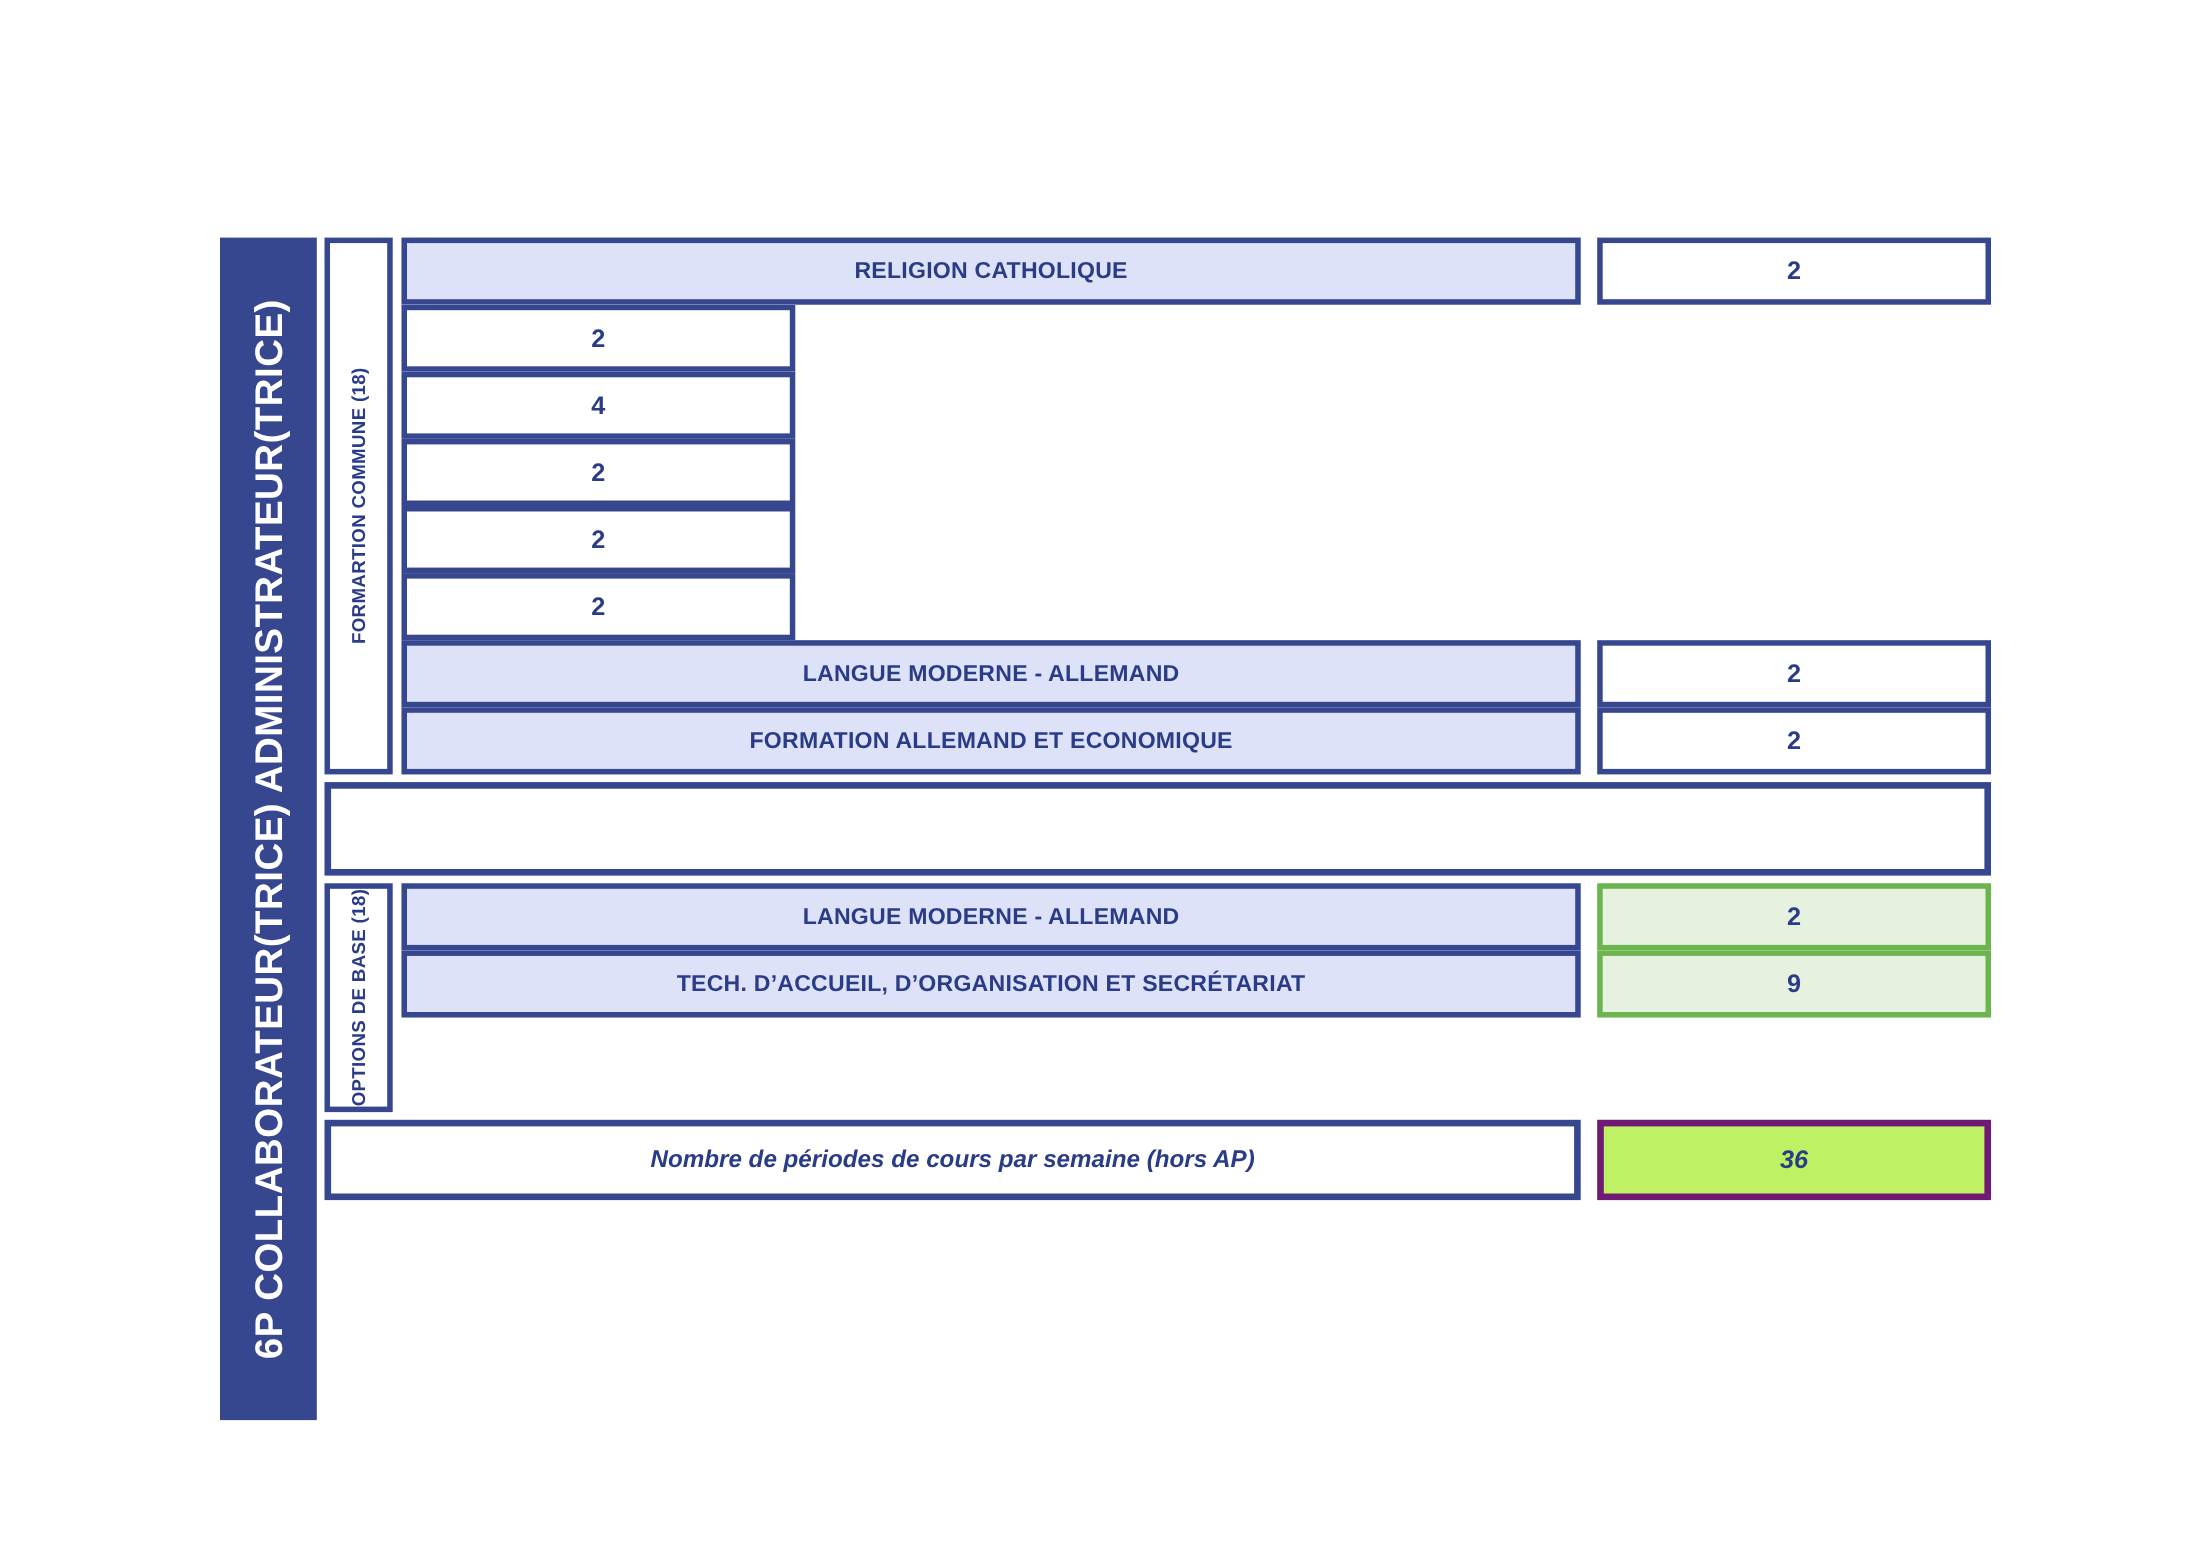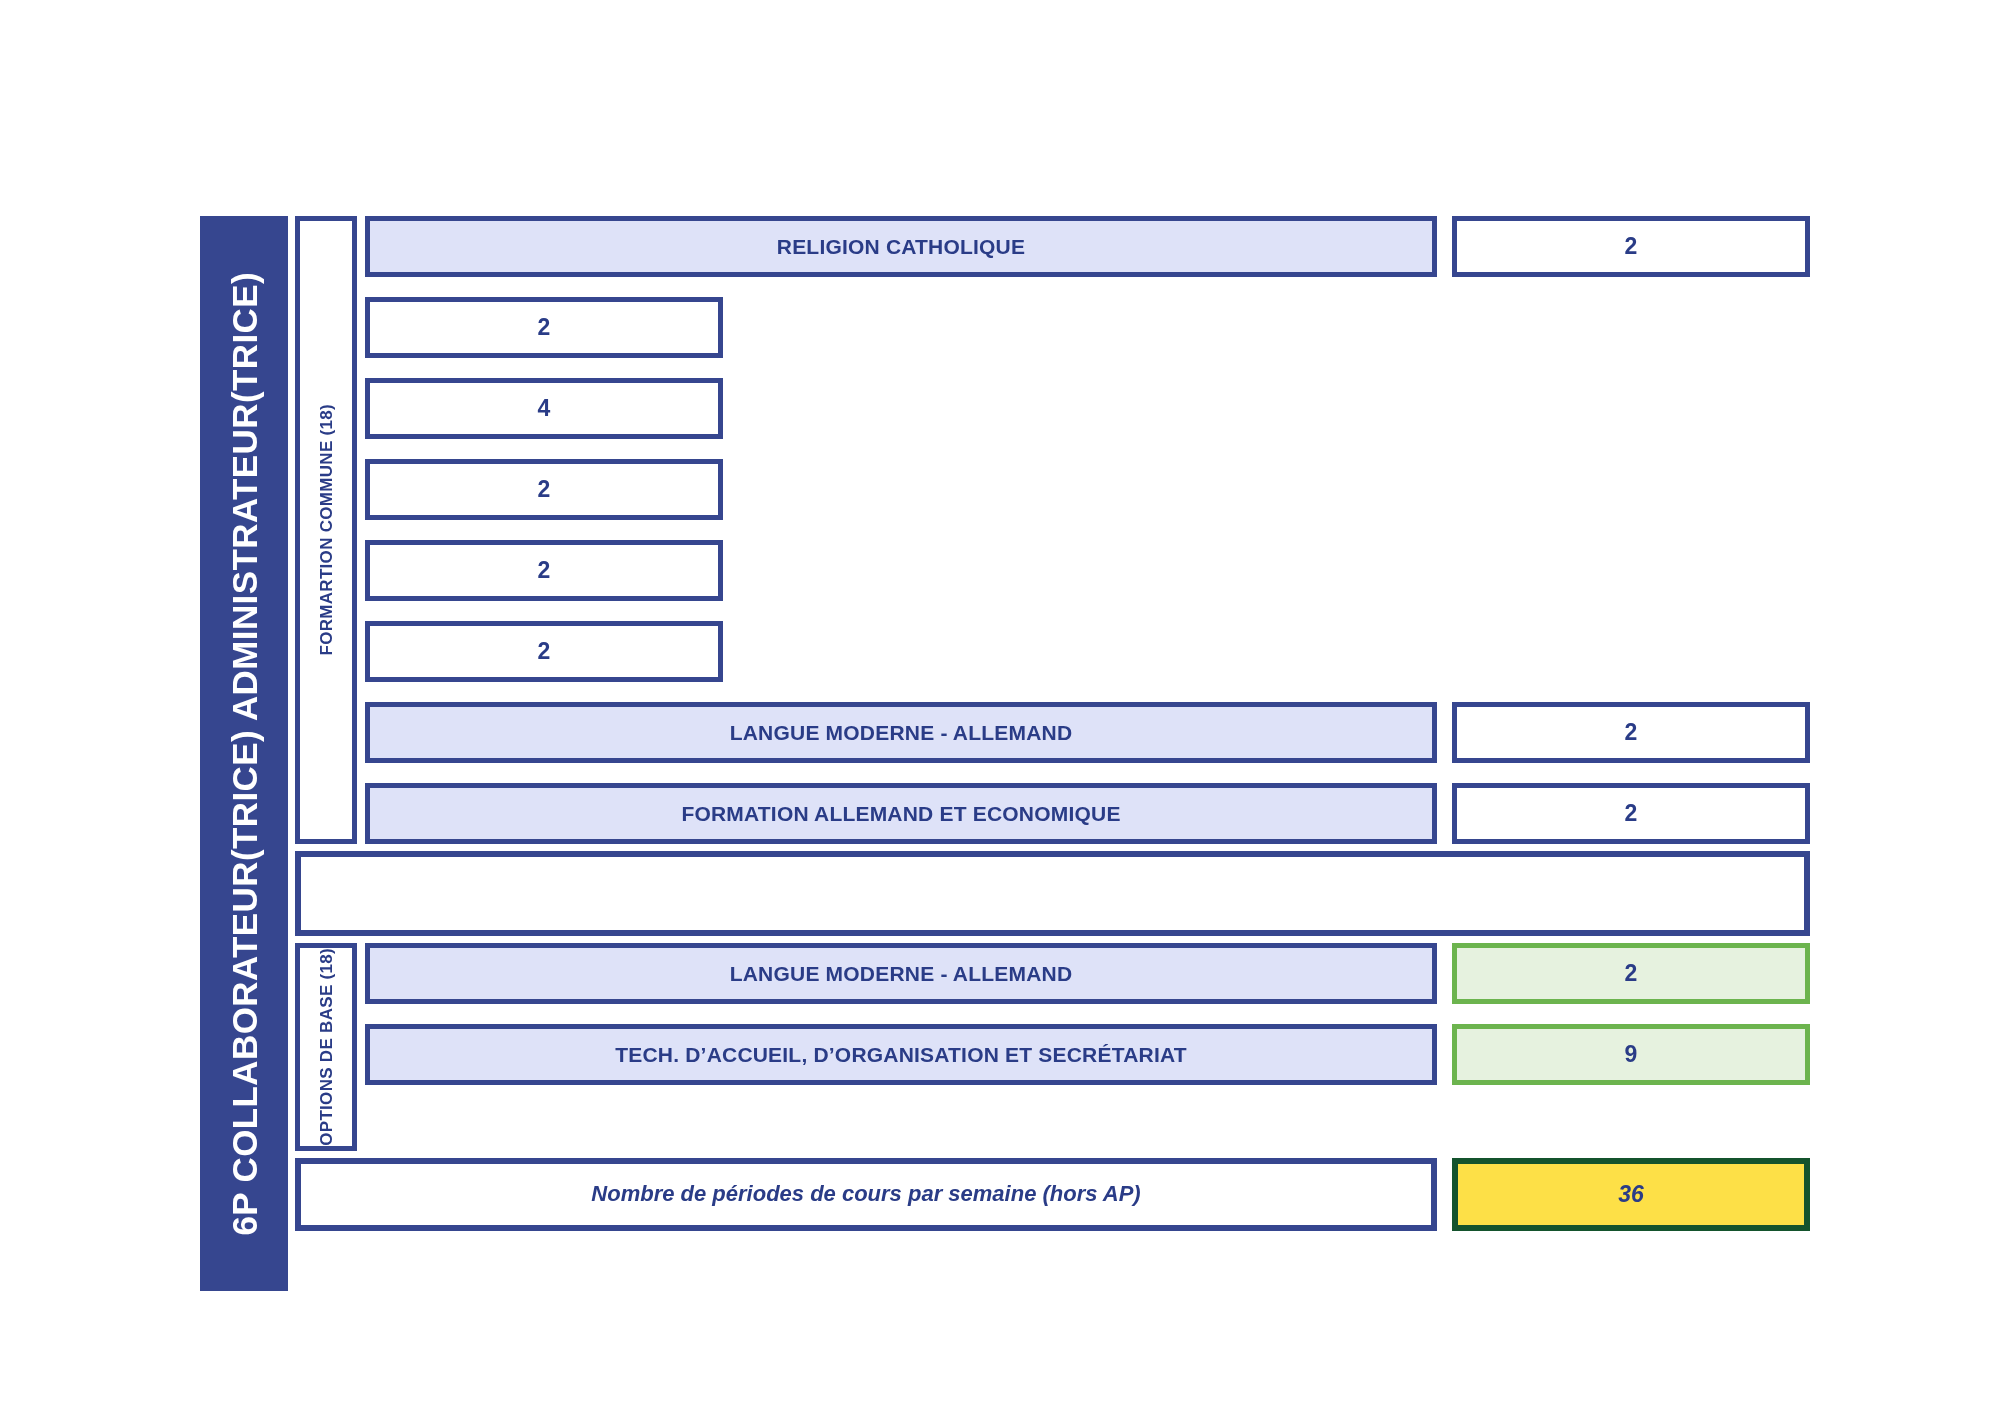--- a/index.html
+++ b/index.html
@@ -88,21 +88,21 @@
     font-size: 17px;
     white-space: nowrap;
     letter-spacing: 0.3px;
     line-height: 1;
   }
 
   .section-rows {
     flex: 1 1 auto;
     display: flex;
     flex-direction: column;
-    gap: 20px;
+    gap: 0;
   }
 
   
   .course-row {
     display: flex;
     flex-direction: row;
     gap: 15px;
     height: 61px;
   }
   .course-name-cell {
@@ -160,22 +160,22 @@
     font-weight: bold;
     font-size: 22px;
     display: flex;
     align-items: center;
     justify-content: center;
     box-sizing: border-box;
   }
   #total-value-cell {
     width: 358px;
     flex: 0 0 358px;
-    border: 6px solid #14532d;
-    background: #fde047;
+    border: 6px solid #701a75;
+    background: #bef264;
     color: #2a3c87;
     font-weight: bold;
     font-size: 23px;
     display: flex;
     align-items: center;
     justify-content: center;
     box-sizing: border-box;
   }
 </style>
 </head>

